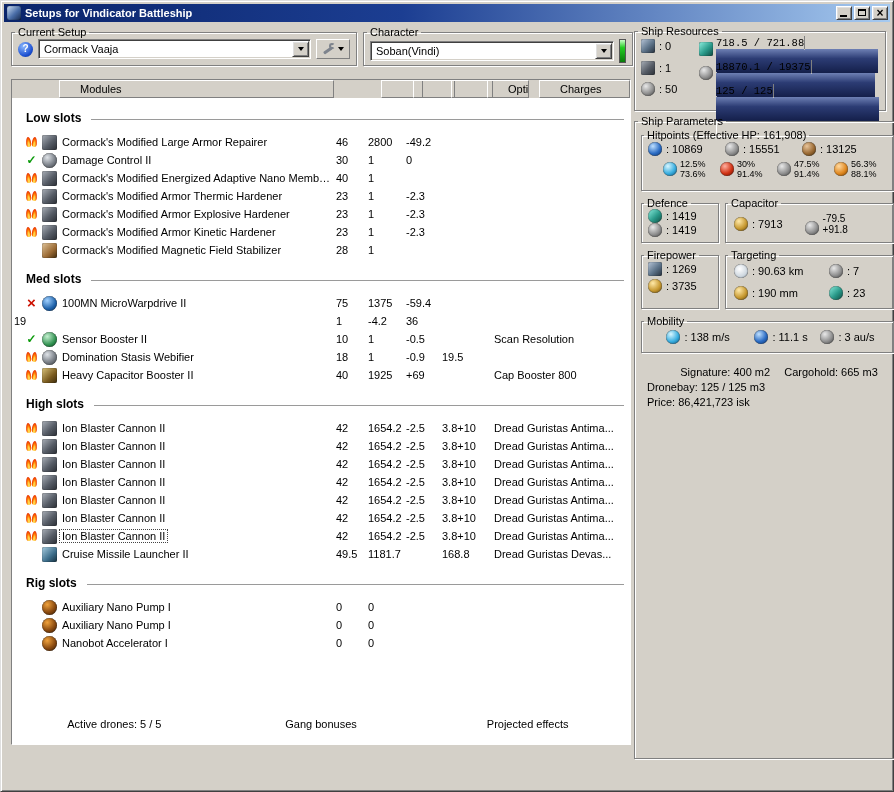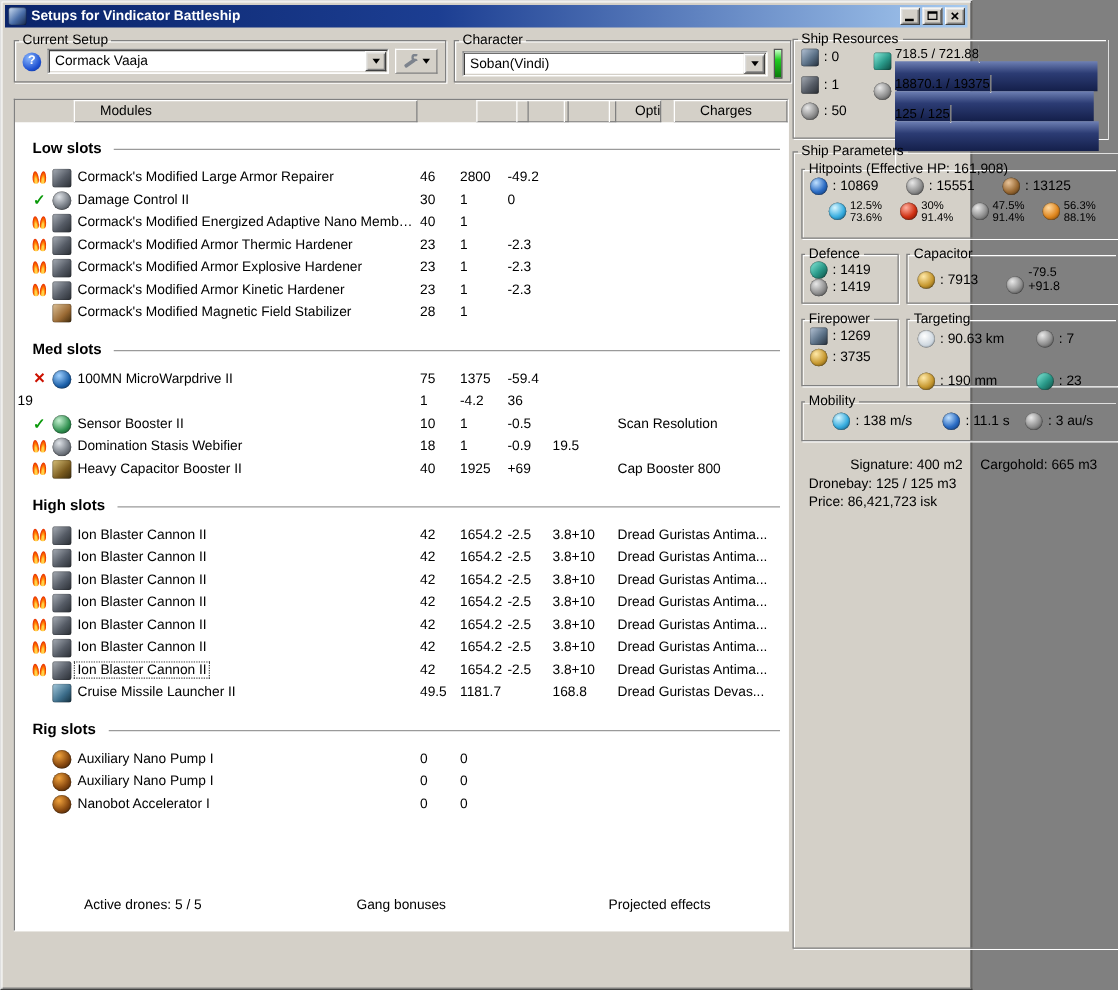--- a/index.html
+++ b/index.html
@@ -1,21 +1,21 @@
 <!DOCTYPE html>
 <html><head>
 <meta charset="utf-8">
 <style>
   * { box-sizing: border-box; margin: 0; padding: 0; }
   html,body { width:894px; height:792px; overflow:hidden; }
   body { font-family:"Liberation Sans", sans-serif; font-size:11px; color:#000; background:#808080; }
   i { font-style:normal; }
 
   
-  .window { position:absolute; left:0; top:0; width:778px; height:792px; background:#d4d0c8;
+  .window { position:absolute; left:0; top:0; width:894px; height:792px; background:#d4d0c8;
     border:1px solid; border-color:#dfdfdf #404040 #404040 #dfdfdf;
     box-shadow: inset 1px 1px 0 #ffffff, inset -1px -1px 0 #808080; padding:3px; }
   .titlebar { height:18px; background:linear-gradient(90deg,#0a246a 0%,#1c3e92 45%,#a6caf0 100%);
     display:flex; align-items:center; padding:1px 2px; }
   .app-icon { width:14px; height:14px; flex:none; border-radius:2px; margin-left:1px;
     background:linear-gradient(135deg,#cfe0f4,#4a6ea8 55%,#16294e); box-shadow:inset 0 0 1px #000; }
   .title-text { color:#fff; font-weight:bold; font-size:11px; flex:1; margin-left:4px; white-space:nowrap; }
   .tb-btn { width:16px; height:14px; margin-left:2px; background:#d4d0c8; position:relative;
     border:1px solid; border-color:#ffffff #404040 #404040 #ffffff;
     box-shadow: inset 1px 1px 0 #dfdfdf, inset -1px -1px 0 #808080; }
@@ -114,21 +114,21 @@
   .ic-gray  { background:radial-gradient(circle at 35% 30%, #e8e8e8, #909090 55%, #3c3c3c); }
   .ic-gold  { background:radial-gradient(circle at 35% 30%, #ffe9a8, #c89a32 55%, #5e4208); }
   .ic-red   { background:radial-gradient(circle at 35% 30%, #ffb0a0, #d03214 55%, #5c0e00); }
   .ic-orange{ background:radial-gradient(circle at 35% 30%, #ffd9a0, #e08820 55%, #6e3a00); }
   .ic-bronze{ background:radial-gradient(circle at 35% 30%, #e8c49a, #9a6a34 55%, #402a0c); }
   .ic-slate { background:linear-gradient(135deg,#b8c6d8,#5c7288 55%,#26303c); }
   .ic-light { background:radial-gradient(circle at 40% 35%, #ffffff, #cfd8e0 60%, #8a98a6); }
   .res-right { flex:1; display:flex; flex-direction:column; justify-content:space-between; padding:0 2px 2px 4px; }
   .res-bar-row { display:flex; gap:2px; }
   .bar-icon-col { width:15px; flex:none; padding-top:5px; }
-  .res-col { flex:1; }
+  .res-col { flex:1;font-family:Liberation Mono, monospace; }
   .res-text { font-size:10.5px; line-height:12px; white-space:nowrap; }
   .res-bar { height:11px; border:1px solid; border-color:#808080 #ffffff #ffffff #808080; background:#c2bfb6; }
   .res-fill { height:100%; background:linear-gradient(180deg,#6e80b4,#2c3c74 40%,#141f4a); }
 
   
   fieldset.inner { position:relative; margin:0 6px 6px 6px; border:1px solid #808080;
     box-shadow:1px 1px 0 #ffffff, inset 1px 1px 0 #ffffff; }
   fieldset.inner > legend { font-size:11px; padding:0 3px; margin-left:2px; white-space:nowrap; }
   #grp-hitpoints { margin-top:2px; height:62px; }
   .hp-row { display:flex; padding:1px 2px 2px 6px; }
@@ -141,21 +141,21 @@
   .param-cols { display:flex; gap:6px; margin:0 6px 6px 6px; }
   .param-cols fieldset.inner { margin:0; }
   #grp-defence { width:78px; height:46px; }
   #grp-capacitor { flex:1; height:46px; }
   #grp-firepower { width:78px; height:60px; }
   #grp-targeting { flex:1; height:60px; }
   .vstack { display:flex; flex-direction:column; justify-content:space-around; height:calc(100% - 12px); padding:0 0 2px 6px; }
   .cap-wrap { display:flex; align-items:center; gap:22px; padding:4px 0 2px 8px; }
   .cap-right { display:inline-flex; align-items:flex-end; gap:4px; }
   .cap-col b { display:block; font-weight:normal; font-size:10px; line-height:11px; }
-  .targ-grid { display:grid; grid-template-columns:95px 1fr; row-gap:20px; padding:3px 0 2px 8px; }
+  .targ-grid { display:grid; grid-template-columns:95px 1fr; row-gap:8px; padding:3px 0 2px 8px; }
   #grp-mobility { height:38px; margin-bottom:8px; }
   .mob-row { display:flex; padding:3px 0 2px 6px;justify-content:center; }
   .mob-row .p-item:nth-child(1) { width:88px; }
   .mob-row .p-item:nth-child(2) { width:66px; }
   .param-line { margin:3px 0 3px 12px; font-size:11px; white-space:nowrap; }
   .param-line.first { margin-top:13px;text-align:center; }
   .sig-span { display:inline-block; width:112px; }
 </style>
 </head>
 <body>

